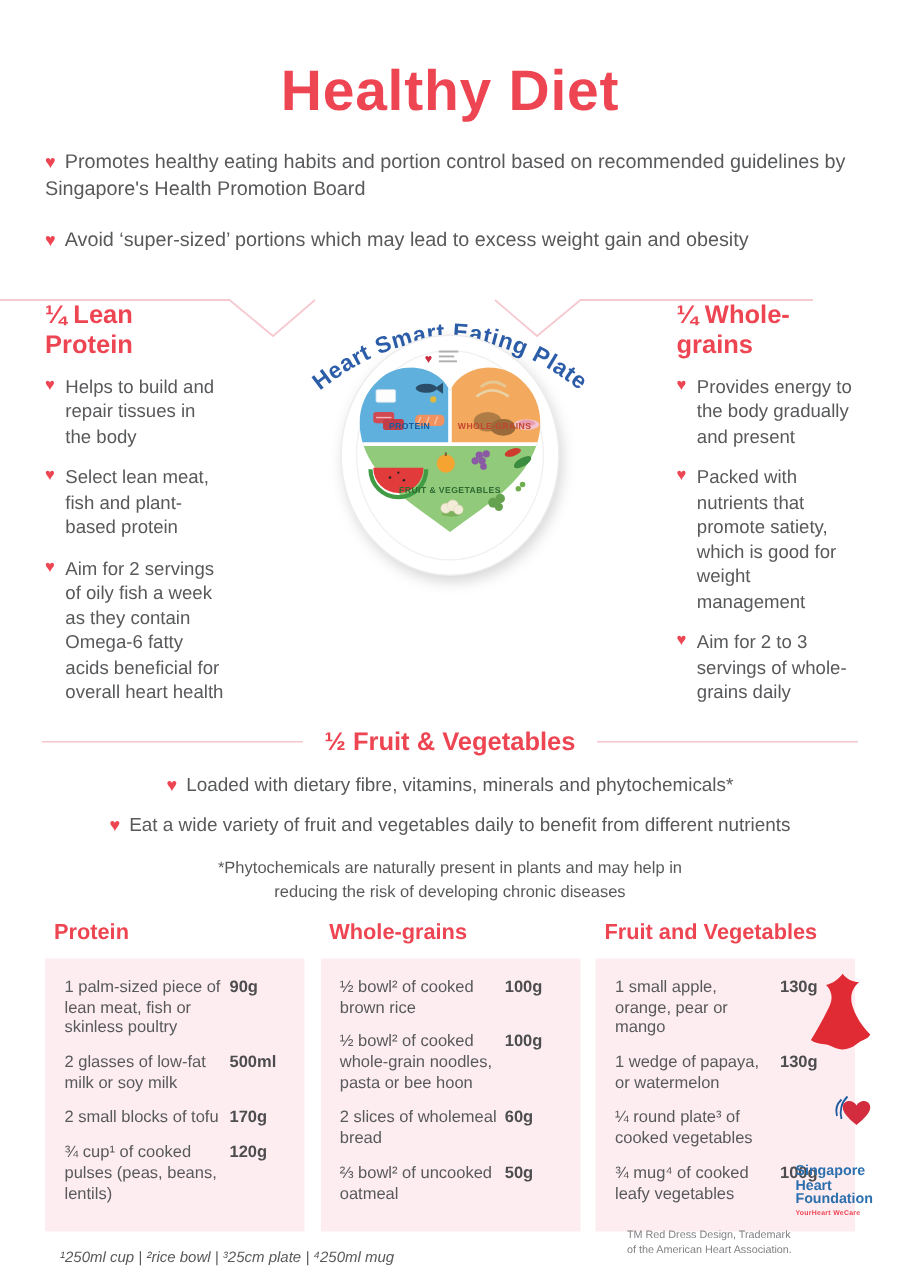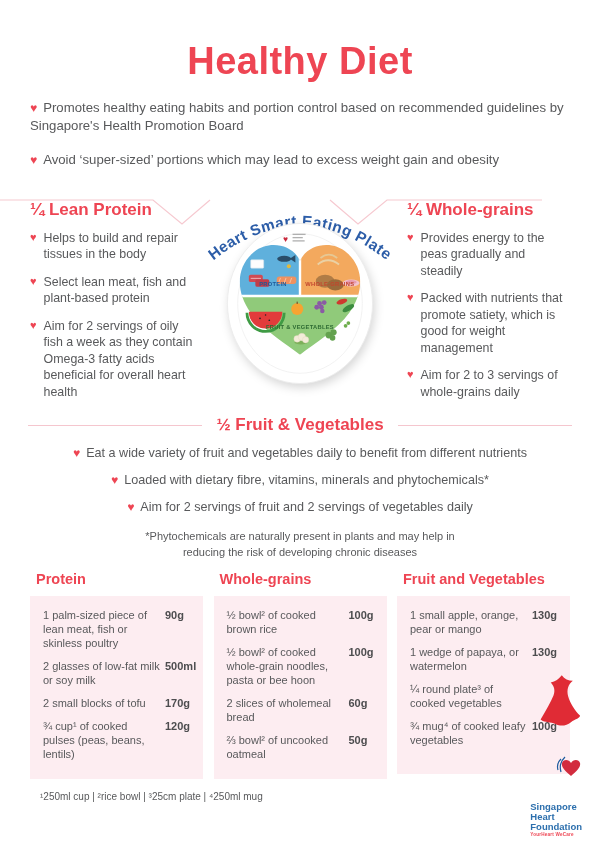--- a/index.html
+++ b/index.html
@@ -8,21 +8,21 @@
 
   
   .title{padding-top:40px;text-align:center;font-size:38px;font-weight:bold;
          color:#ee4553;letter-spacing:.5px;}
   .intro{width:540px;margin:16px auto 0;}
   .intro-bullet{font-size:13.2px;line-height:1.38;margin-bottom:16px;}
   .hb{color:#ee4553;font-size:12px;margin-right:6px;}
 
   
   .mid{position:relative;display:flex;justify-content:space-between;
-       padding:0 30px;margin-top:0;}
+       padding:0 30px;margin-top:0;gap:44px;}
   .deco{position:absolute;left:-30px;top:0;width:600px;height:210px;pointer-events:none;}
   .mcol{width:172px;position:relative;z-index:2;}
   .sec-h{margin:14px 0 10px;font-size:17px;font-weight:bold;color:#ee4553;}
   .sb{display:flex;gap:7px;margin-bottom:11px;font-size:12.4px;line-height:1.33;}
   .sb .hb{font-size:11px;margin:0;line-height:1.4;}
   .plate-wrap{flex:1;display:flex;justify-content:center;margin-top:4px;position:relative;z-index:1;}
   .plate-svg{overflow:visible;}
   .plate-dish{filter:drop-shadow(2px 4px 5px rgba(0,0,0,.16));}
   svg text{font-family:"Liberation Sans","DejaVu Sans",sans-serif;}
 
@@ -35,26 +35,26 @@
   .phyto{margin-top:13px;text-align:center;font-size:11px;line-height:1.45;color:#58595b;}
 
   
   .banner{margin:14px 20px 0;height:31px;background:#1e5b9e;color:#fff;
           display:flex;align-items:center;justify-content:center;
           font-size:15px;font-weight:bold;letter-spacing:.3px;
           clip-path:polygon(0 0,100% 0,calc(100% - 16px) 50%,100% 100%,0 100%,16px 50%);}
   .cols{display:flex;justify-content:space-between;padding:0 30px;margin-top:10px;}
   .scol{width:173px;}
   .scol-h{margin:0 0 9px 6px;font-size:14.5px;font-weight:bold;color:#ee4553;}
-  .sbox{background:#fdedf1;min-height:178px;box-sizing:border-box;padding:13px 0 8px 13px;}
+  .sbox{background:#fdedf1;min-height:178px;box-sizing:border-box;padding:13px 12px 8px 13px;}
   .srow{display:flex;margin-bottom:9px;font-size:11px;line-height:1.27;}
   .srow-item{flex:1;padding-right:4px;}
   .srow-qty{width:38px;font-weight:bold;color:#4d4d4f;}
 
-  .fnotes{margin:12px 0 0 40px;font-size:10px;color:#58595b;}
+  .fnotes{margin:12px 0 0 40px;font-size:10px;color:#58595b;font-style:italic;}
 
   
   .footer{position:absolute;right:18px;bottom:12px;width:170px;}
   .flogo{display:flex;align-items:flex-end;gap:16px;flex-direction:column;}
   .forg{margin-top:6px;line-height:1.02;}
   .forg-line{font-size:9.5px;font-weight:bold;color:#2c6fad;}
   .ftag{margin-top:2px;font-size:4.6px;font-weight:bold;color:#ee4553;letter-spacing:.2px;}
   .ftm{margin-top:6px;margin-left:6px;font-size:7.2px;line-height:1.4;color:#808285;}
 </style>
 </head>
@@ -85,21 +85,21 @@
       <div class="sb">
         <span class="hb">♥</span>
         <span>Helps to build and repair tissues in the body</span>
       </div>
       <div class="sb">
         <span class="hb">♥</span>
         <span>Select lean meat, fish and plant-based protein</span>
       </div>
       <div class="sb">
         <span class="hb">♥</span>
-        <span>Aim for 2 servings of oily fish a week as they contain Omega-3 fatty acids beneficial for overall heart health</span>
+        <span>Aim for 2 servings of oily fish a week as they contain Omega-6 fatty acids beneficial for overall heart health</span>
       </div>
     </div>
 
     <div class="plate-wrap">
       <svg class="plate-svg" width="214" height="200" viewBox="0 0 230 215">
         <defs>
           <clipPath id="heartClip">
             <path d="M115,76 C107,58 80,53 64,68 C46,84 46,110 62,132 C76,151 98,164 115,177 C132,164 154,151 168,132 C184,110 184,84 166,68 C150,53 123,58 115,76 Z"></path>
           </clipPath>
           <path id="arcPath" d="M24,74 Q115,4 206,74" fill="none"></path>
@@ -182,47 +182,44 @@
         <text x="86" y="103" text-anchor="middle" font-size="6.2" font-weight="bold" fill="#1d5a9b" letter-spacing="0.3">PROTEIN</text>
         <text x="147" y="103" text-anchor="middle" font-size="6.2" font-weight="bold" fill="#c2452d" letter-spacing="0.3">WHOLE-GRAINS</text>
         <text x="115" y="149" text-anchor="middle" font-size="6.2" font-weight="bold" fill="#2e6b33" letter-spacing="0.3">FRUIT &amp; VEGETABLES</text>
       </svg>
     </div>
 
     <div class="mcol">
       <div class="sec-h">¼ Whole-grains</div>
       <div class="sb">
         <span class="hb">♥</span>
-        <span>Provides energy to the peas gradually and steadily</span>
+        <span>Provides energy to the body gradually and present</span>
       </div>
       <div class="sb">
         <span class="hb">♥</span>
         <span>Packed with nutrients that promote satiety, which is good for weight management</span>
       </div>
       <div class="sb">
         <span class="hb">♥</span>
         <span>Aim for 2 to 3 servings of whole-grains daily</span>
       </div>
     </div>
   </div>
 
   <div class="fv">
     <div class="fv-head">
       <div class="fv-line"></div>
       <span>½ Fruit &amp; Vegetables</span>
       <div class="fv-line"></div>
     </div>
     <div class="fv-bullet">
+      <span class="hb">♥</span><span>Loaded with dietary fibre, vitamins, minerals and phytochemicals*</span>
+    </div>
+    <div class="fv-bullet">
       <span class="hb">♥</span><span>Eat a wide variety of fruit and vegetables daily to benefit from different nutrients</span>
-    </div>
-    <div class="fv-bullet">
-      <span class="hb">♥</span><span>Loaded with dietary fibre, vitamins, minerals and phytochemicals*</span>
-    </div>
-    <div class="fv-bullet">
-      <span class="hb">♥</span><span>Aim for 2 servings of fruit and 2 servings of vegetables daily</span>
     </div>
     <div class="phyto">
       <div>*Phytochemicals are naturally present in plants and may help in</div>
       <div>reducing the risk of developing chronic diseases</div>
     </div>
   </div>
 
 
   <div class="cols">
 
@@ -305,15 +302,19 @@
         <path d="M11,1 a15,15 0 0 0 -4,15" fill="none" stroke="#1e5b9e" stroke-width="1.2"></path>
         <path d="M17,7 C15,3 9,3 8,7 C7,11 11,15 17,20 C23,15 27,11 26,7 C25,3 19,3 17,7 Z" fill="#d22c3e"></path>
       </svg>
       <div class="forg">
         <div class="forg-line">Singapore</div>
         <div class="forg-line">Heart</div>
         <div class="forg-line">Foundation</div>
         <div class="ftag">YourHeart  WeCare</div>
       </div>
     </div>
+    <div class="ftm">
+      <div>TM Red Dress Design, Trademark</div>
+      <div>of the American Heart Association.</div>
+    </div>
   </div>
 
 </div>
 
 </body></html>

